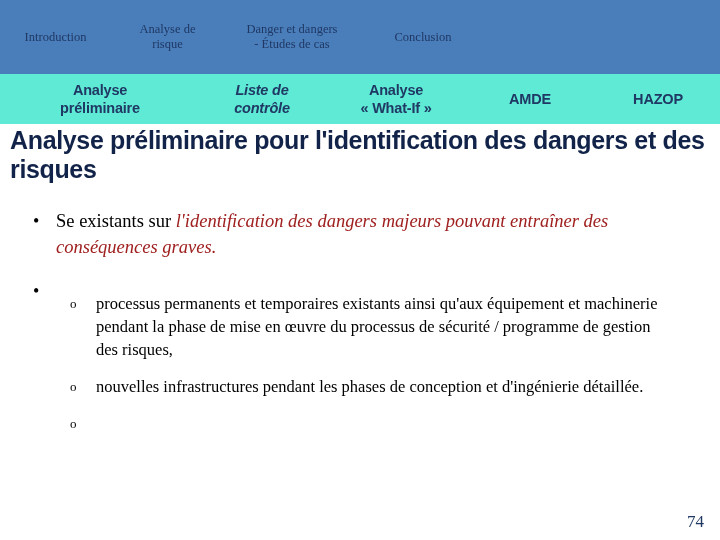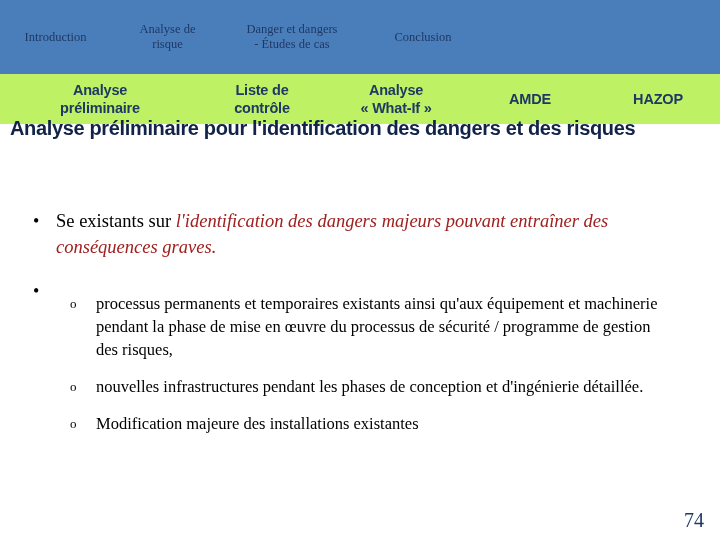--- a/index.html
+++ b/index.html
@@ -47,52 +47,52 @@
   #nav-primary .w3 { width: 105px; }
   #nav-primary .w4 { width: 128px; }
   #nav-primary .w5 { width: 118px; }
 
   
   #nav-secondary {
     position: absolute;
     left: 0; top: 74px;
     width: 720px;
     height: 50px;
-    background: #bef264;
+    background: #5eead4;
     display: flex;
     align-items: center;
   }
   #nav-secondary .subnav-cell {
     flex: 0 0 auto;
     text-align: center;
     font-family: "Liberation Sans", "DejaVu Sans", sans-serif;
     font-weight: bold;
     font-size: 14.5px;
     line-height: 18px;
     letter-spacing: -0.2px;
     color: #1f3864;
     white-space: pre-line;
     padding: 0 2px;
   }
   .subnav-cell.tone-red { color: #a81a18; }
   #nav-secondary .s0 { width: 196px; }
-  #nav-secondary .s1 { width: 120px; }
+  #nav-secondary .s1 { width: 120px; font-style: italic; }
   #nav-secondary .s2 { width: 140px; }
   #nav-secondary .s3 { width: 120px; }
   #nav-secondary .s4 { width: 128px; }
 
   
   #slide-title {
     position: absolute;
     left: 10px;
-    top: 114px;
+    top: 126px;
     width: 700px;
     font-family: "Liberation Sans", "DejaVu Sans", sans-serif;
     font-weight: bold;
-    font-size: 20px;
+    font-size: 25px;
     line-height: 29px;
     color: #122349;
     letter-spacing: -0.35px;
   }
 
   
   #slide-body {
     position: absolute;
     left: 0;
     top: 208px;
@@ -141,21 +141,21 @@
   .gap-a { height: 18px; }
   .gap-b { height: 14px; }
   .gap-c { height: 14px; }
 
   
   #page-number {
     position: absolute;
     right: 16px;
     bottom: 8px;
     font-family: "Liberation Serif", "DejaVu Serif", serif;
-    font-size: 20px;
+    font-size: 17px;
     color: #1f3864;
     text-align: center;
   }
 </style>
 </head>
 <body>
 
 <div id="nav-primary">
   <div class="nav-cell w0 tone-black">Introduction</div>
   <div class="nav-cell w3 tone-navy">Analyse de
@@ -198,18 +198,18 @@
 
   <div class="gap-c"></div>
 
   <div class="bullet-l2">
     <span class="marker">o</span><span>nouvelles infrastructures pendant les phases de conception et d'ingénierie détaillée.</span>
   </div>
 
   <div class="gap-c"></div>
 
   <div class="bullet-l2">
-    <span class="marker">o</span><span>Modification majeure des installations existantes</span>
+    <span class="marker">o</span>
   </div>
 
 </div>
 
 <div id="page-number">74</div>
 
 </body></html>

